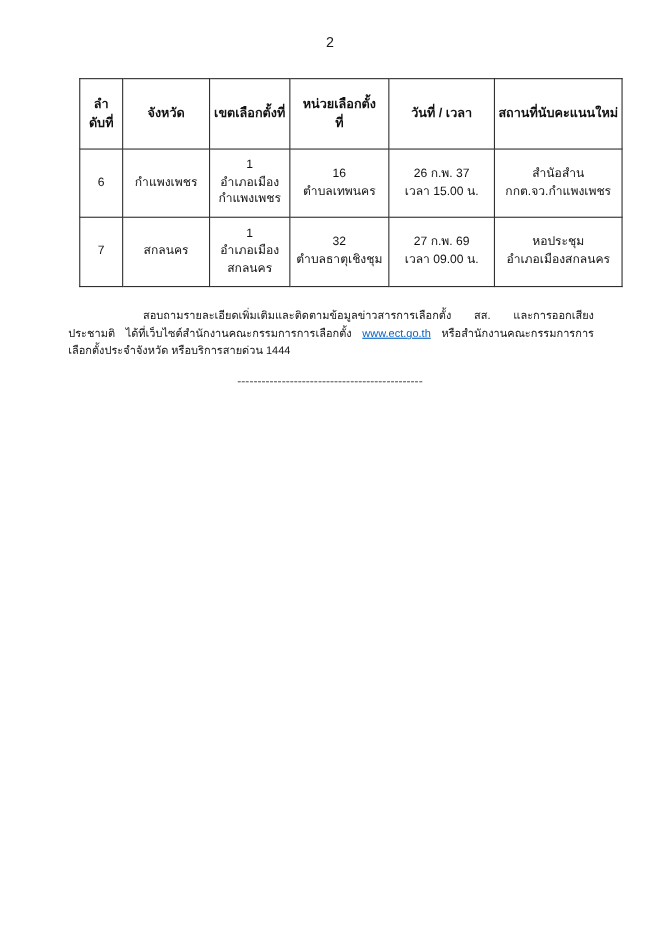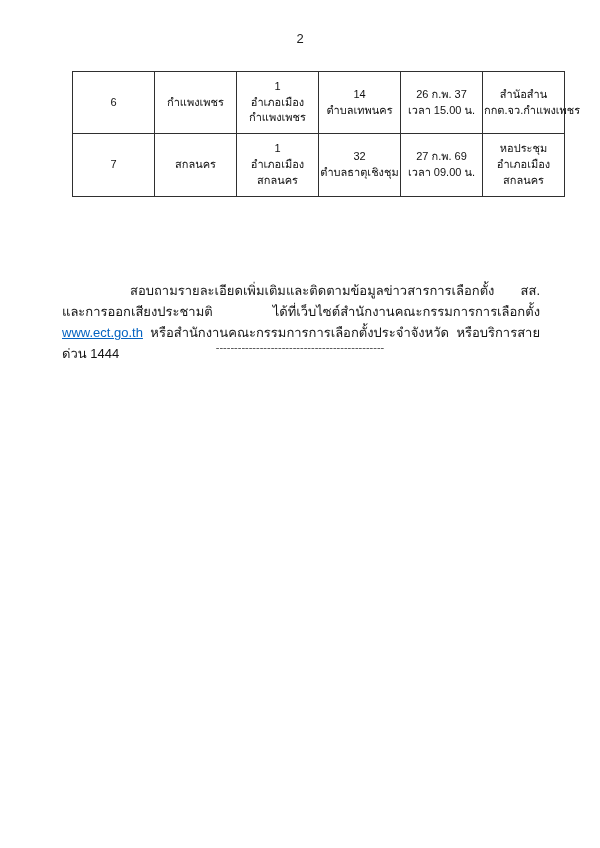--- a/index.html
+++ b/index.html
@@ -13,44 +13,54 @@
   table.doc-table { position:absolute; left:72px; top:71px; width:493px; border-collapse:collapse; table-layout:fixed; }
   .doc-table th, .doc-table td {
     border:1px solid #2f2f2f; text-align:center; vertical-align:middle;
     font-size:11px; line-height:1.45; color:#111; white-space:pre-line; padding:2px 1px;
   }
   .doc-table th { font-weight:bold; font-size:11.5px; }
   .doc-table .r-head { height:64px; }
   .doc-table .r-6 { height:62px; }
   .doc-table .r-7 { height:63px; }
 
-  .body-paragraph { position:absolute; left:62px; top:280px; width:478px; font-size:13px; line-height:1.62; color:#141414; text-align:justify; text-indent:68px; }
+  .body-paragraph { position:absolute; left:62px; top:280px; width:478px; font-size:10px; line-height:1.62; color:#141414; text-align:justify; text-indent:68px; }
   .body-paragraph a { color:#0563c1; text-decoration:underline; }
 
   .dash-separator { position:absolute; top:341px; left:0; width:600px; text-align:center; font-size:11px; letter-spacing:0px; color:#444; }
 
   
   .footer { position:absolute; left:0; top:560px; width:600px; height:288px; }
 </style>
 </head>
 <body>
 
 <div class="page">
 
   <div class="page-number">2</div>
 
   <table class="doc-table">
     <tbody>
+        <tr class="r-head">
+      <th style="width:39px">ลำ
+ดับที่</th>
+      <th style="width:79px">จังหวัด</th>
+      <th style="width:73px">เขตเลือกตั้งที่</th>
+      <th style="width:90px">หน่วยเลือกตั้ง
+ที่</th>
+      <th style="width:96px">วันที่ / เวลา</th>
+      <th style="width:116px">สถานที่นับคะแนนใหม่</th>
+    </tr>
     <tr class="r-6">
       <td>6</td>
       <td>กำแพงเพชร</td>
       <td>1
 อำเภอเมือง
 กำแพงเพชร</td>
-      <td>14
+      <td>16
 ตำบลเทพนคร</td>
       <td>26 ก.พ. 37
 เวลา 15.00 น.</td>
       <td>สำนัอสำน
 กกต.จว.กำแพงเพชร</td>
     </tr>
     <tr class="r-7">
       <td>7</td>
       <td>สกลนคร</td>
       <td>1

